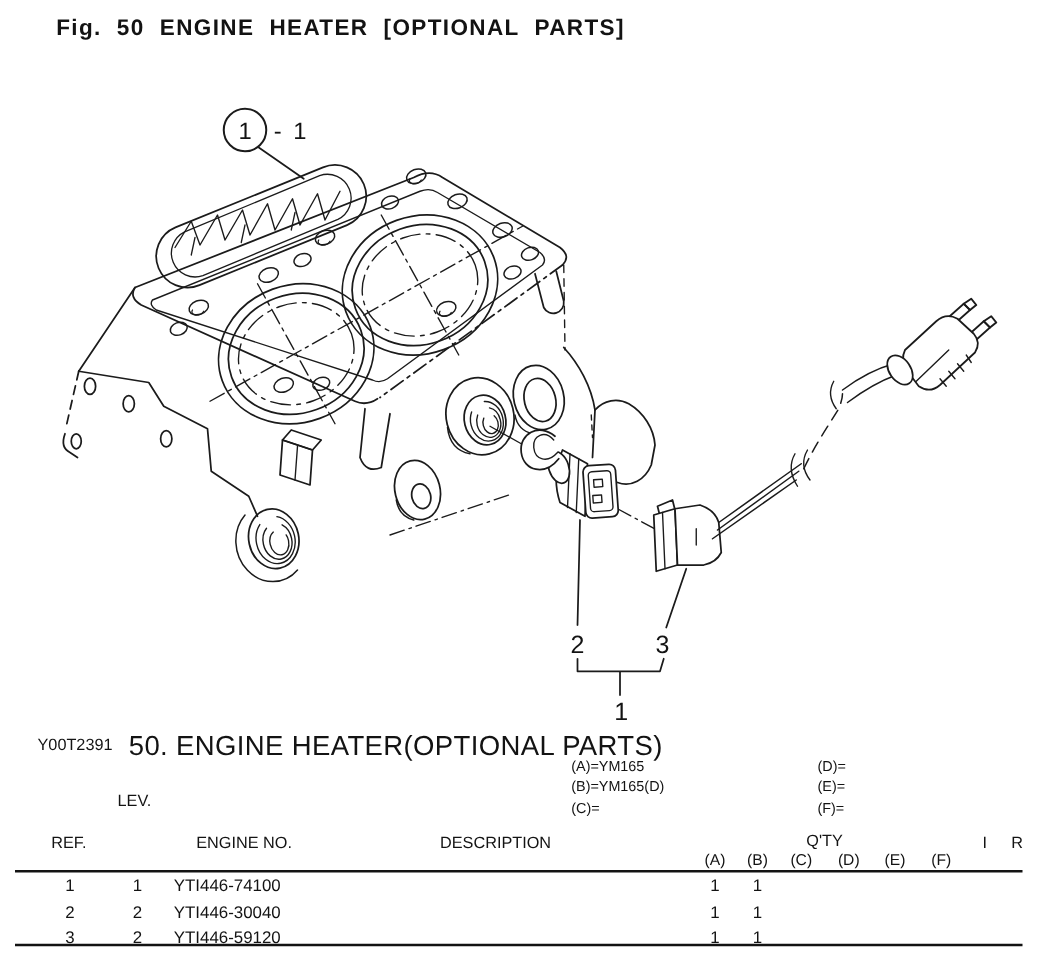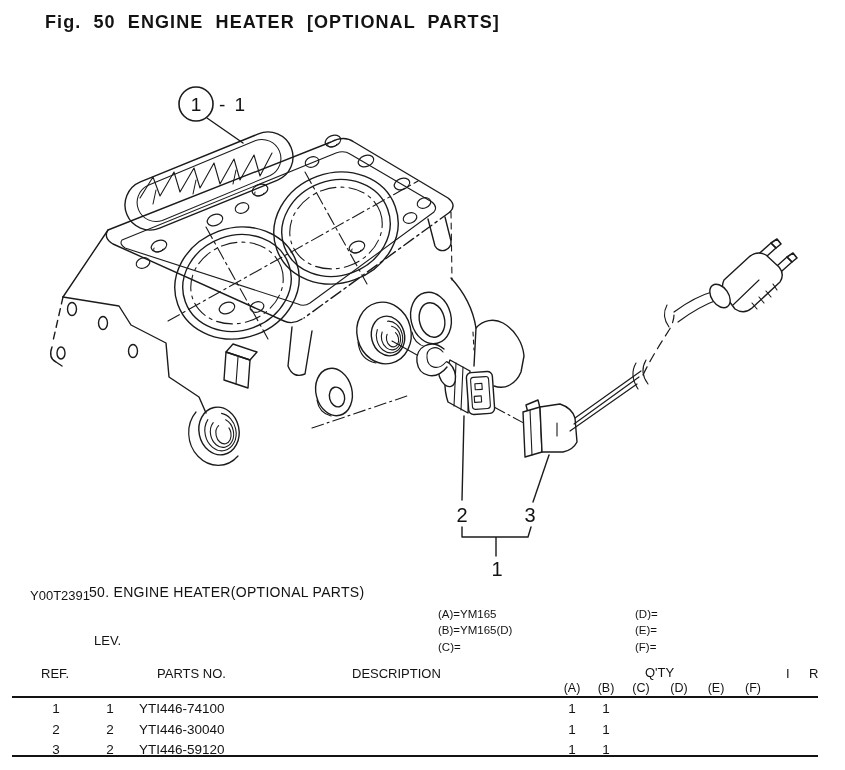--- a/index.html
+++ b/index.html
@@ -2,22 +2,22 @@
 <html><head>
 <meta charset="utf-8">
 <style>
   html,body{margin:0;padding:0;background:#fff;}
   body{width:845px;height:770px;position:relative;overflow:hidden;
        font-family:"Liberation Sans",sans-serif;color:#131313;}
   .abs{position:absolute;}
   .fig-title{left:45px;top:12px;font-size:18px;font-weight:bold;
              letter-spacing:1.1px;word-spacing:6px;white-space:nowrap;}
   .sec-code{left:14px;top:588px;font-size:13px;margin-left:16px;}
-  .sec-title{left:89px;top:584px;font-size:14px;letter-spacing:.3px;white-space:nowrap;}
-  .notes{font-size:11.5px;line-height:16.3px;}
+  .sec-title{left:103px;top:584px;font-size:22px;letter-spacing:.3px;white-space:nowrap;}
+  .notes{font-size:11.5px;line-height:16.3px;margin-left:19px;}
   .notes-left{left:438px;top:606px;}
   .notes-right{left:635px;top:606px;}
   .th{position:absolute;font-size:13px;white-space:nowrap;text-align:center;}
   .subcol{position:absolute;top:681px;font-size:12.5px;width:34px;text-align:center;}
   .rule{position:absolute;left:12px;width:806px;height:2px;background:#131313;}
   .trow{position:absolute;left:0;width:845px;height:16px;font-size:13.5px;}
   .c{position:absolute;white-space:nowrap;}
   .cell-ref{left:41px;width:30px;text-align:center;}
   .cell-lev{left:95px;width:30px;text-align:center;}
   .cell-parts{left:139px;}
@@ -199,21 +199,21 @@
 </div>
 <div class="abs notes notes-right">
   <div>(D)=</div>
   <div>(E)=</div>
   <div>(F)=</div>
 </div>
 
 <div>
   <span class="th" style="left:41px;top:666px">REF.</span>
   <span class="th" style="left:94px;top:633px">LEV.</span>
-  <span class="th" style="left:157px;top:666px">PARTS NO.</span>
+  <span class="th" style="left:157px;top:666px">ENGINE NO.</span>
   <span class="th" style="left:352px;top:666px">DESCRIPTION</span>
   <span class="th" style="left:645px;top:665px">Q'TY</span>
   <span class="th" style="left:786px;top:666px">I</span>
   <span class="th" style="left:809px;top:666px">R</span>
 
   <span class="subcol" style="left:555px">(A)</span>
   <span class="subcol" style="left:589px">(B)</span>
   <span class="subcol" style="left:624px">(C)</span>
   <span class="subcol" style="left:662px">(D)</span>
   <span class="subcol" style="left:699px">(E)</span>

